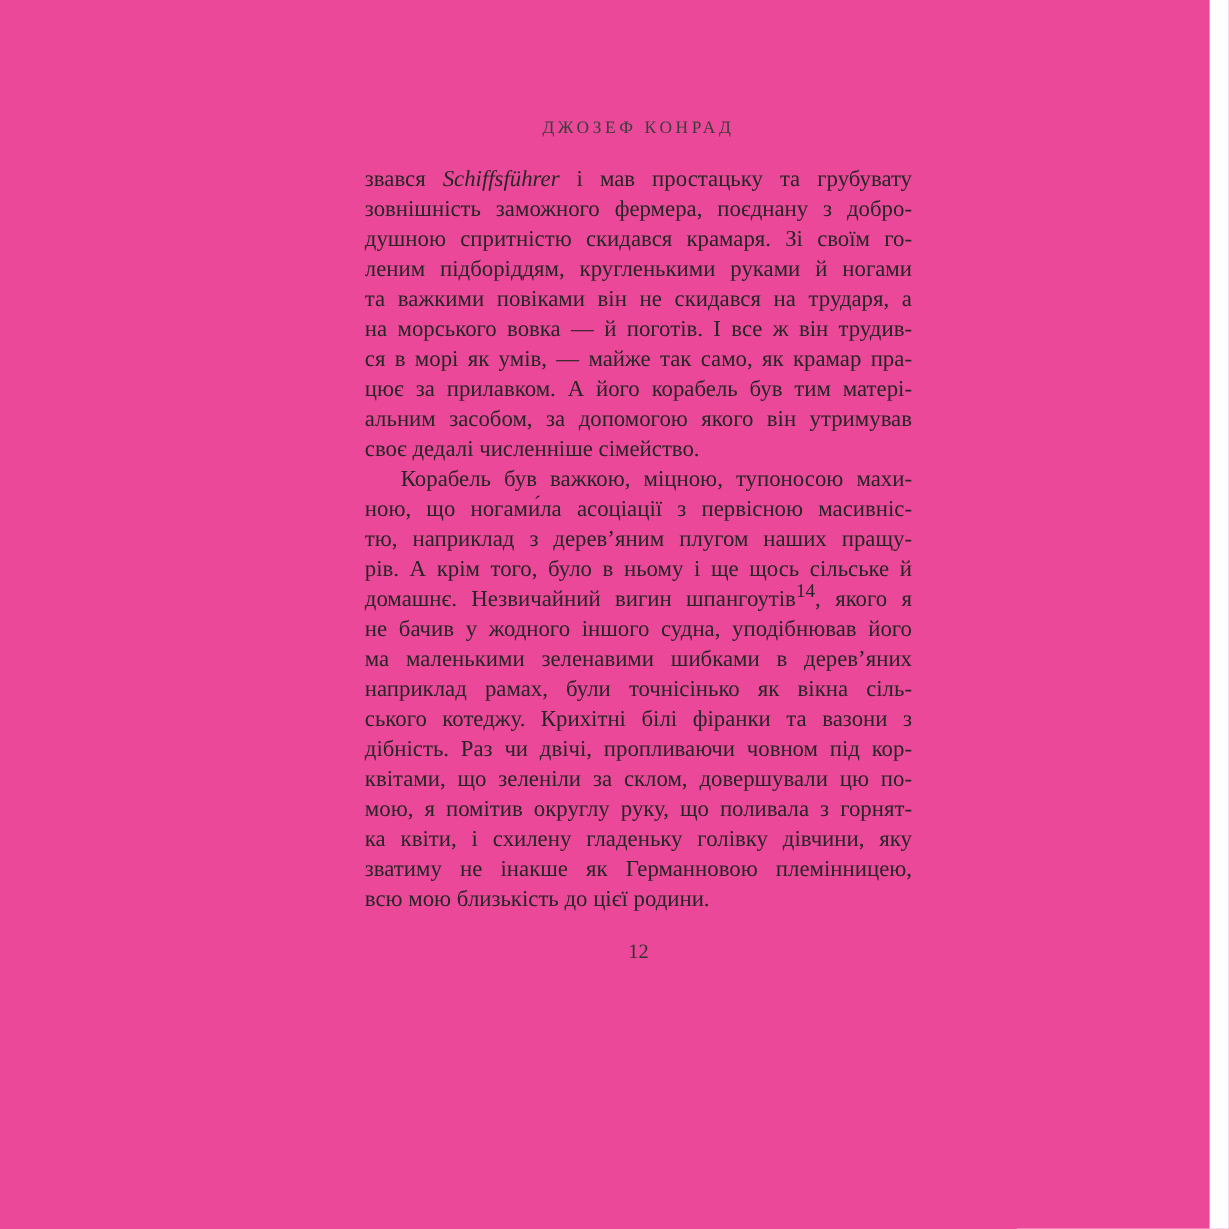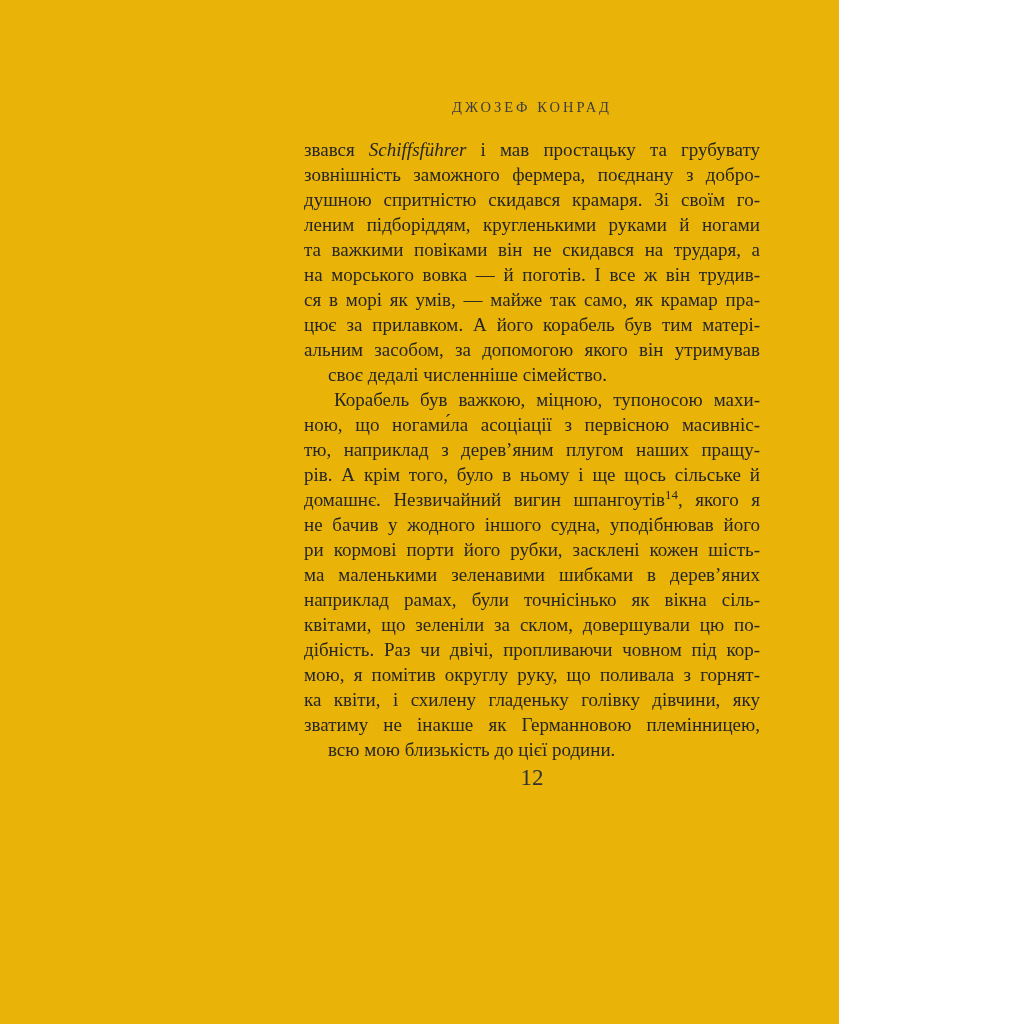--- a/index.html
+++ b/index.html
@@ -1,20 +1,20 @@
 <!DOCTYPE html>
 <html><head>
 <meta charset="utf-8">
 <style>
   html, body { margin: 0; padding: 0; }
   .page {
     position: relative;
-    width: 839px;
+    width: 1008px;
     height: 1024px;
-    background: #eab308;
+    background: #ec4899;
     font-family: "Liberation Serif", "DejaVu Serif", serif;
     color: #262626;
     overflow: hidden;
   }
   .text-column {
     position: absolute;
     left: 304px;
     top: 99px;
     width: 456px;
   }
@@ -29,34 +29,33 @@
   .body-text { }
   .line {
     font-size: 19px;
     line-height: 25px;
     text-align: justify;
     text-align-last: justify;
     -moz-text-align-last: justify;
   }
   .line.plain {
     text-align-last: left;
-    margin-left: 24px;
     -moz-text-align-last: left;
   }
   .line.indent { text-indent: 30px; }
   .italic { font-style: italic; }
   sup.fn {
-    font-size: 13px;
+    font-size: 16px;
     line-height: 0;
     vertical-align: super;
   }
   .page-number {
     text-align: center;
-    font-size: 23px;
-    margin-top: 3px;
+    font-size: 17px;
+    margin-top: 21px;
     color: #333333;
   }
 </style>
 </head>
 <body>
 
 <div class="page">
   <div class="text-column">
 
     <div class="running-header">ДЖОЗЕФ КОНРАД</div>
@@ -76,25 +75,25 @@
         <div class="line plain">своє дедалі численніше сімейство.</div>
       </div>
 
       <div class="paragraph">
         <div class="line indent">Корабель був важкою, міцною, тупоносою махи-</div>
         <div class="line">ною, що ногами́ла асоціації з первісною масивніс-</div>
         <div class="line">тю, наприклад з дерев’яним плугом наших пращу-</div>
         <div class="line">рів. А крім того, було в ньому і ще щось сільське й</div>
         <div class="line"><span>домашнє. Незвичайний вигин шпангоутів</span><sup class="fn">14</sup><span>, якого я</span></div>
         <div class="line">не бачив у жодного іншого судна, уподібнював його</div>
-        <div class="line">ри кормові порти його рубки, засклені кожен шість-</div>
         <div class="line">ма маленькими зеленавими шибками в дерев’яних</div>
         <div class="line">наприклад рамах, були точнісінько як вікна сіль-</div>
+        <div class="line">ського котеджу. Крихітні білі фіранки та вазони з</div>
+        <div class="line">дібність. Раз чи двічі, пропливаючи човном під кор-</div>
         <div class="line">квітами, що зеленіли за склом, довершували цю по-</div>
-        <div class="line">дібність. Раз чи двічі, пропливаючи човном під кор-</div>
         <div class="line">мою, я помітив округлу руку, що поливала з горнят-</div>
         <div class="line">ка квіти, і схилену гладеньку голівку дівчини, яку</div>
         <div class="line">зватиму не інакше як Германновою племінницею,</div>
         <div class="line plain">всю мою близькість до цієї родини.</div>
       </div>
 
       <div class="paragraph">
       </div>
 
     </div>

